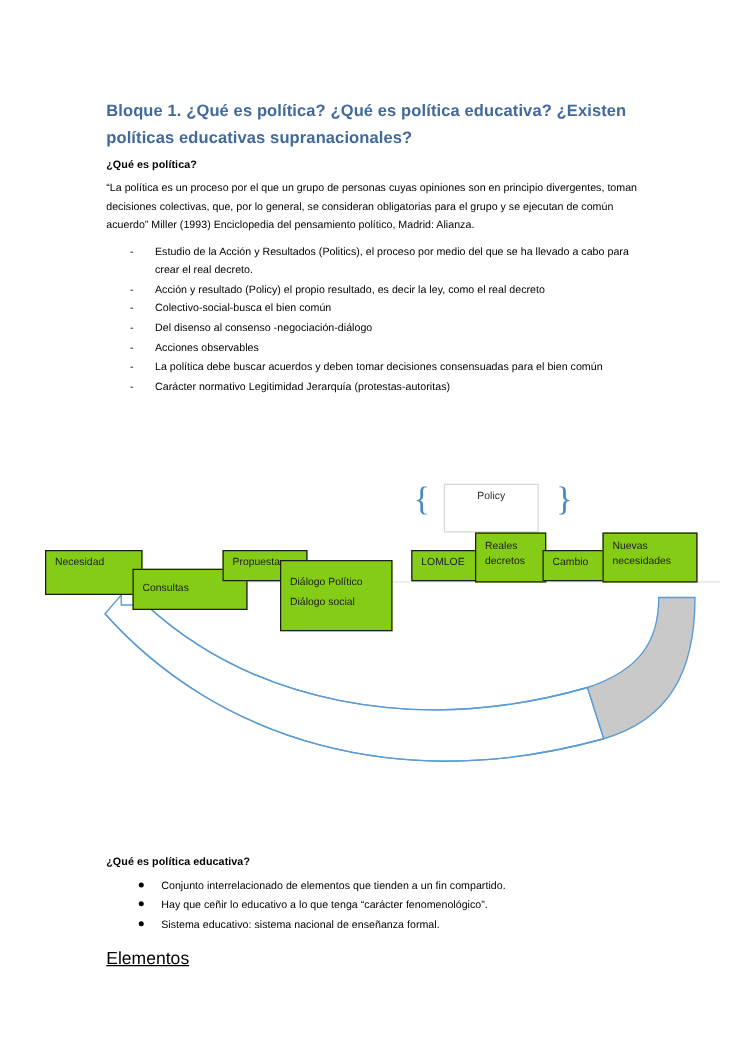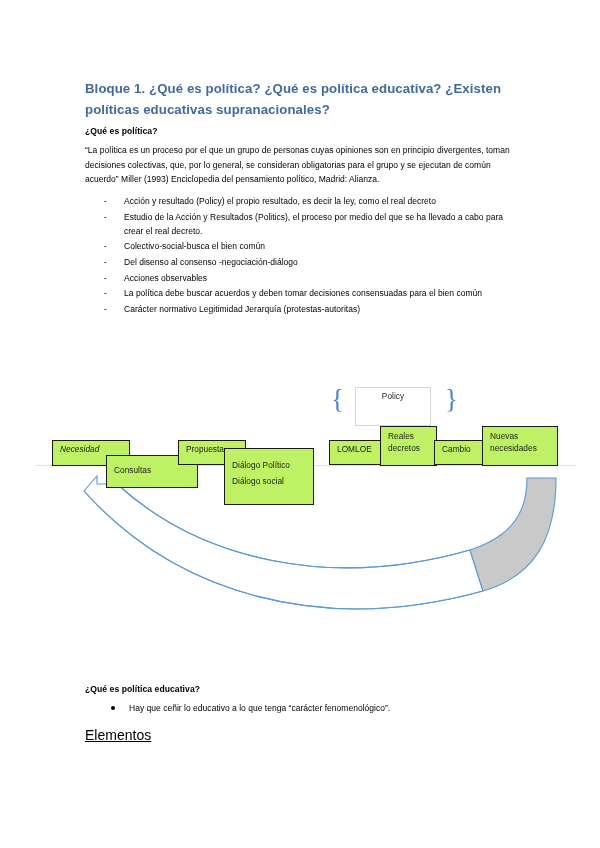--- a/index.html
+++ b/index.html
@@ -111,21 +111,21 @@
   .diagram {
     position: absolute;
     left: 0; top: 378px;
     width: 600px; height: 240px;
   }
   .diagram svg { display: block; }
 
   .dg-box {
     position: absolute;
     border: 1.4px solid #1c1c1c;
-    background: #bef264;
+    background: #84cc16;
     font-size: 8.3px;
     line-height: 1.42;
     color: #1c1c1c;
     padding: 3px 6px 3px 7px;
     letter-spacing: 0.02px;
     white-space: nowrap;
   }
   .dg-box.two-line { white-space: normal; }
 
   .policy-box {
@@ -159,22 +159,22 @@
 
   <div class="content">
 
     <h1 class="doc-title">Bloque 1. ¿Qué es política? ¿Qué es política educativa? ¿Existen políticas educativas supranacionales?</h1>
 
     <p class="sub-q">¿Qué es política?</p>
 
     <p class="quote-para">“La política es un proceso por el que un grupo de personas cuyas opiniones son en principio divergentes, toman decisiones colectivas, que, por lo general, se consideran obligatorias para el grupo y se ejecutan de común acuerdo” Miller (1993) Enciclopedia del pensamiento político, Madrid: Alianza.</p>
 
     <ul class="dash-list">
+      <li>Estudio de la Acción y Resultados (Politics), el proceso por medio del que se ha llevado a cabo para crear el real decreto.</li>
       <li>Acción y resultado (Policy) el propio resultado, es decir la ley, como el real decreto</li>
-      <li>Estudio de la Acción y Resultados (Politics), el proceso por medio del que se ha llevado a cabo para crear el real decreto.</li>
       <li>Colectivo-social-busca el bien común</li>
       <li>Del disenso al consenso -negociación-diálogo</li>
       <li>Acciones observables</li>
       <li>La política debe buscar acuerdos y deben tomar decisiones consensuadas para el bien común</li>
       <li>Carácter normativo Legitimidad Jerarquía (protestas-autoritas)</li>
     </ul>
   </div>
 
   <div class="diagram">
 
@@ -198,21 +198,21 @@
       <path d="M 483 213
                C 320 258, 175 215, 84 113" fill="none" stroke="#5b9bd5" stroke-width="1.1"></path>
     </svg>
 
     <span class="brace" style="left:331px; top:8px;">{</span>
     <div class="policy-box" style="left:355px; top:9px; width:76px; height:39px;">
       <span>Policy</span>
     </div>
     <span class="brace" style="left:445px; top:8px;">}</span>
 
-    <div class="dg-box" style="left:52px; top:62px; width:78px; height:26px;font-style:italic;">
+    <div class="dg-box" style="left:36px; top:62px; width:78px; height:36px;">
       <span>Necesidad</span>
     </div>
 
     <div class="dg-box" style="left:106px; top:77px; width:92px; height:33px; padding-top:9px;">
       <span>Consultas</span>
     </div>
 
     <div class="dg-box" style="left:178px; top:62px; width:68px; height:25px;">
       <span>Propuesta</span>
     </div>
@@ -236,19 +236,21 @@
 
     <div class="dg-box two-line" style="left:482px; top:48px; width:76px; height:40px; padding-top:4px;">
       <span>Nuevas necesidades</span>
     </div>
   </div>
 
   <div class="lower">
     <p class="sub-q">¿Qué es política educativa?</p>
 
     <ul class="dot-list">
+      <li>Conjunto interrelacionado de elementos que tienden a un fin compartido.</li>
       <li>Hay que ceñir lo educativo a lo que tenga “carácter fenomenológico”.</li>
+      <li>Sistema educativo: sistema nacional de enseñanza formal.</li>
     </ul>
 
     <div class="underline-head">Elementos</div>
   </div>
 
 </div>
 
 </body></html>

